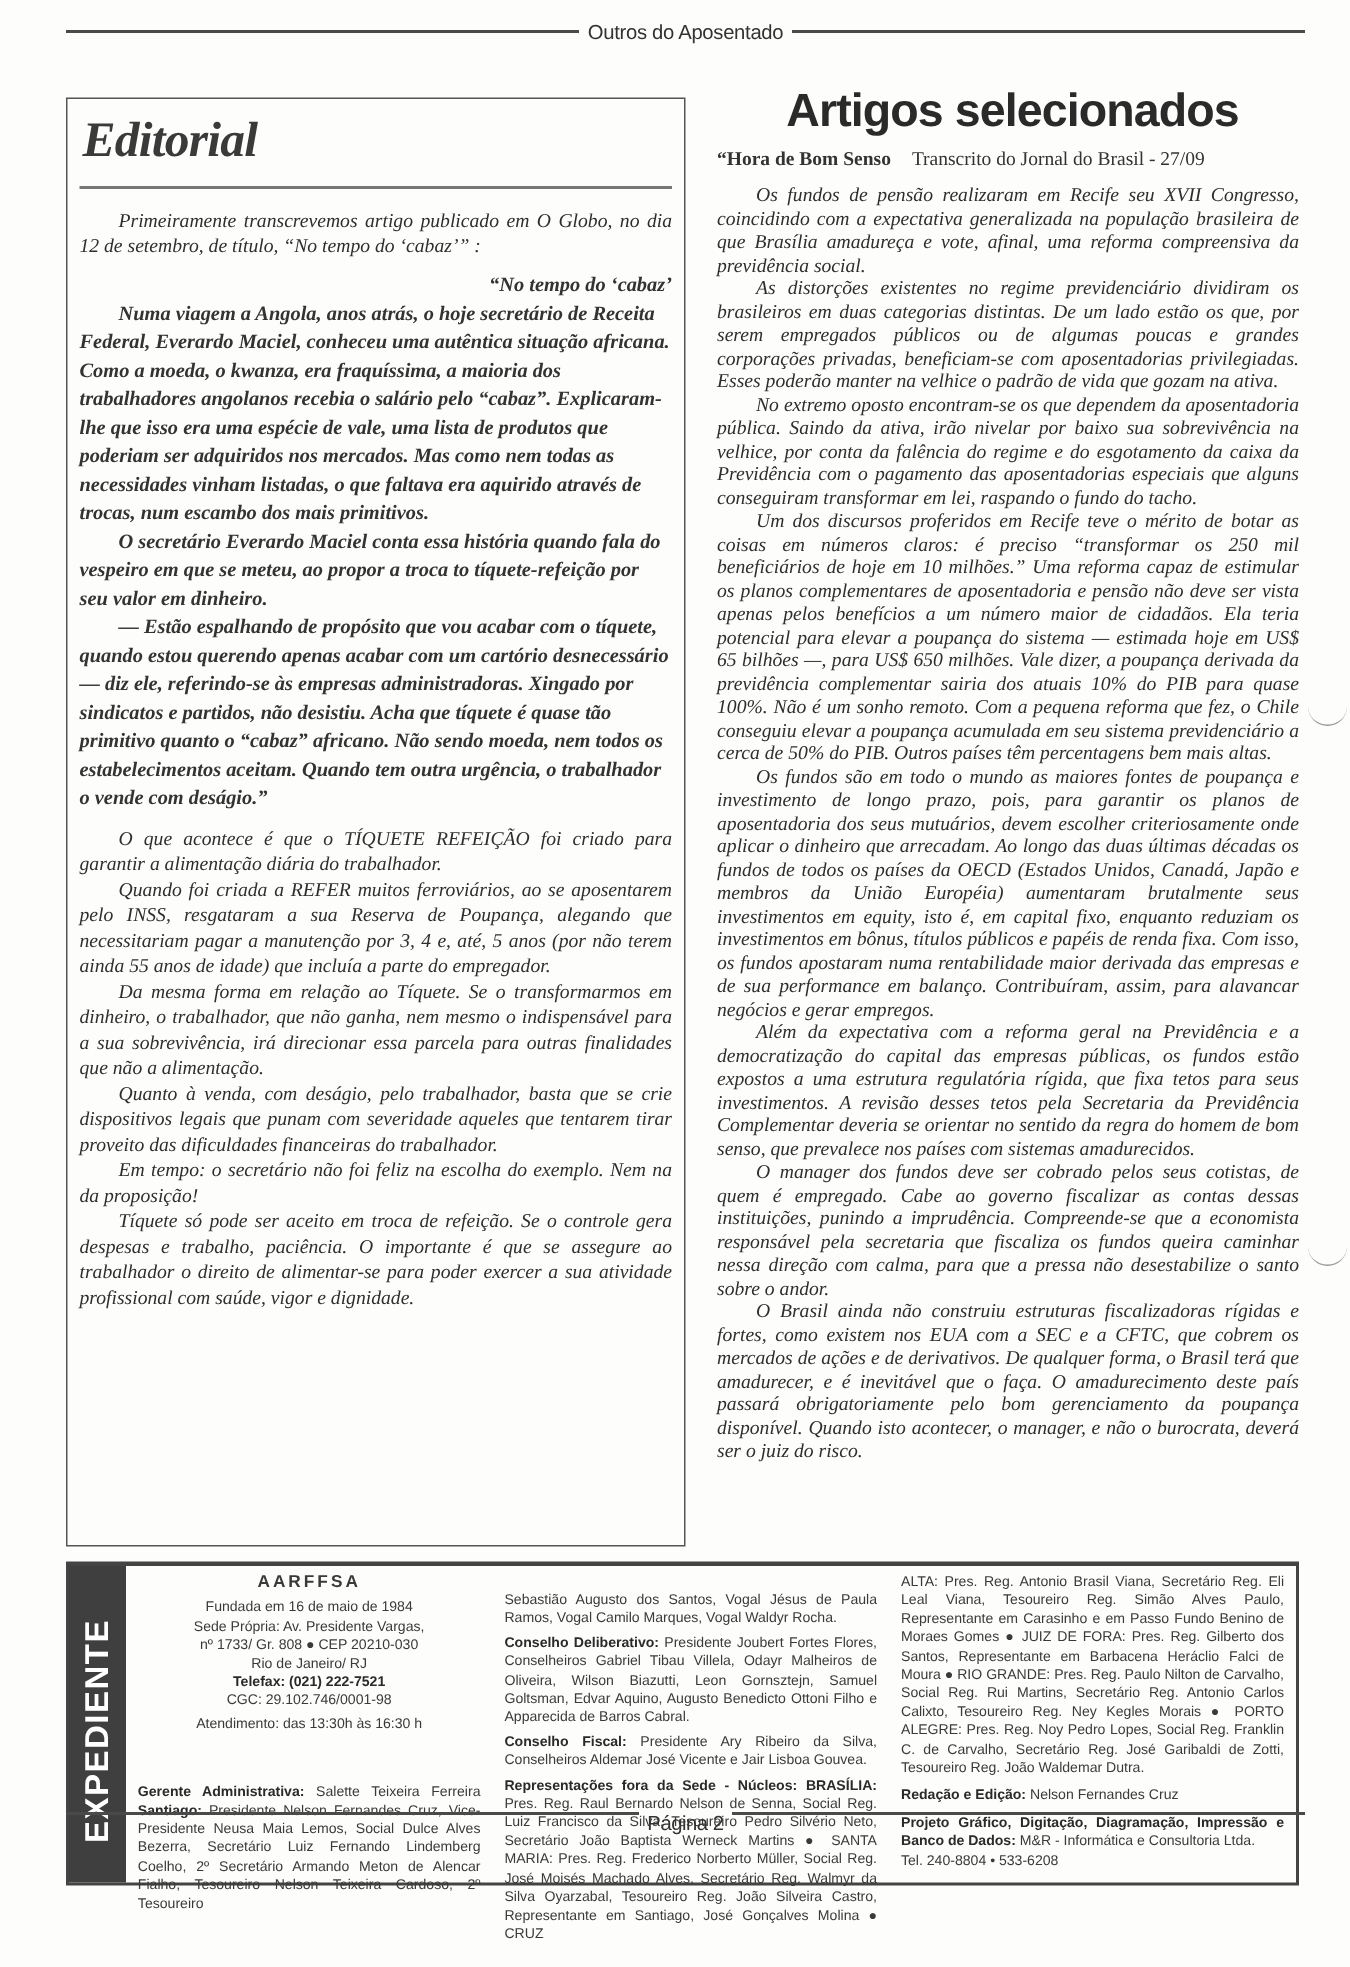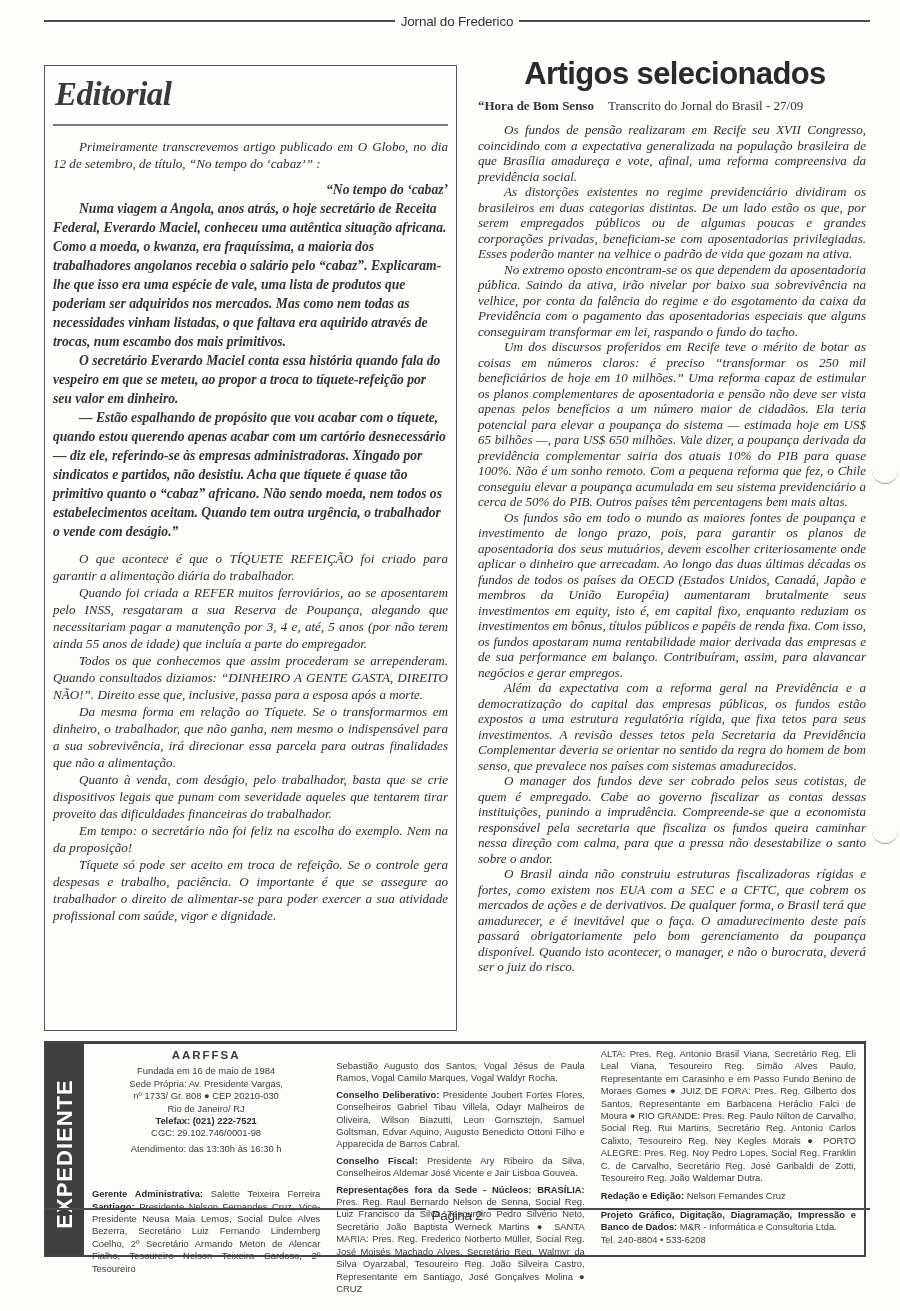--- a/index.html
+++ b/index.html
@@ -47,40 +47,39 @@
     .c3 { width: 274px; padding: 4px 8px 0 10px; text-align: justify; }
     .c3 p { margin-bottom: 6px; }
 
     .decor-arc { position: absolute; width: 26px; height: 14px; border-bottom: 1px solid #999; border-radius: 0 0 14px 14px; }
   </style>
 </head>
 <body>
 
 <div class="rule-header">
   <div class="line"></div>
-  <span class="label">Jornal do Frederico</span>
+  <span class="label">Outros do Aposentado</span>
   <div class="line"></div>
 </div>
 
 <section class="editorial">
   <h1>Editorial</h1>
   <div class="hr"></div>
   <div class="ed-body">
     <p>Primeiramente transcrevemos artigo publicado em O Globo, no dia 12 de setembro, de título, “No tempo do ‘cabaz’” :</p>
   </div>
   <div class="ed-quote">
     <p class="title">“No tempo do ‘cabaz’</p>
     <p>Numa viagem a Angola, anos atrás, o hoje secretário de Receita Federal, Everardo Maciel, conheceu uma autêntica situação africana. Como a moeda, o kwanza, era fraquíssima, a maioria dos trabalhadores angolanos recebia o salário pelo “cabaz”. Explicaram-lhe que isso era uma espécie de vale, uma lista de produtos que poderiam ser adquiridos nos mercados. Mas como nem todas as necessidades vinham listadas, o que faltava era aquirido através de trocas, num escambo dos mais primitivos.</p>
     <p>O secretário Everardo Maciel conta essa história quando fala do vespeiro em que se meteu, ao propor a troca to tíquete-refeição por seu valor em dinheiro.</p>
     <p>— Estão espalhando de propósito que vou acabar com o tíquete, quando estou querendo apenas acabar com um cartório desnecessário — diz ele, referindo-se às empresas administradoras. Xingado por sindicatos e partidos, não desistiu. Acha que tíquete é quase tão primitivo quanto o “cabaz” africano. Não sendo moeda, nem todos os estabelecimentos aceitam. Quando tem outra urgência, o trabalhador o vende com deságio.”</p>
   </div>
   <div class="ed-body" style="margin-top:9px;">
     <p>O que acontece é que o TÍQUETE REFEIÇÃO foi criado para garantir a alimentação diária do trabalhador.</p>
     <p>Quando foi criada a REFER muitos ferroviários, ao se aposentarem pelo INSS, resgataram a sua Reserva de Poupança, alegando que necessitariam pagar a manutenção por 3, 4 e, até, 5 anos (por não terem ainda 55 anos de idade) que incluía a parte do empregador.</p>
-    <p>Todos os que conhecemos que assim procederam se arrependeram. Quando consultados diziamos: “DINHEIRO A GENTE GASTA, DIREITO NÃO!”. Direito esse que, inclusive, passa para a esposa após a morte.</p>
     <p>Da mesma forma em relação ao Tíquete. Se o transformarmos em dinheiro, o trabalhador, que não ganha, nem mesmo o indispensável para a sua sobrevivência, irá direcionar essa parcela para outras finalidades que não a alimentação.</p>
     <p>Quanto à venda, com deságio, pelo trabalhador, basta que se crie dispositivos legais que punam com severidade aqueles que tentarem tirar proveito das dificuldades financeiras do trabalhador.</p>
     <p>Em tempo: o secretário não foi feliz na escolha do exemplo. Nem na da proposição!</p>
     <p>Tíquete só pode ser aceito em troca de refeição. Se o controle gera despesas e trabalho, paciência. O importante é que se assegure ao trabalhador o direito de alimentar-se para poder exercer a sua atividade profissional com saúde, vigor e dignidade.</p>
   </div>
 </section>
 
 <section class="artigos">
   <h2>Artigos selecionados</h2>
   <div class="art-sub">

